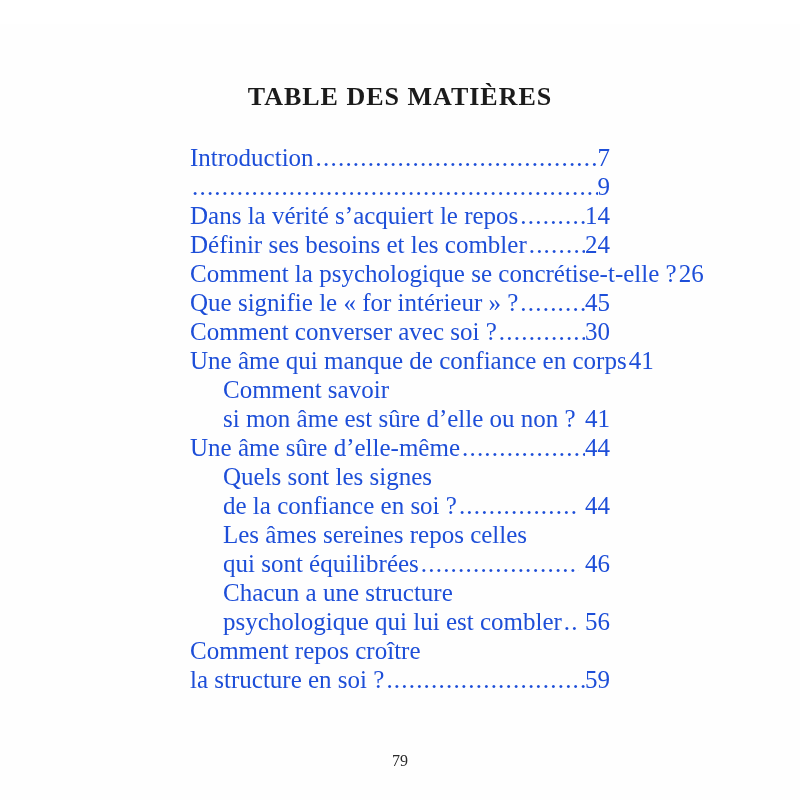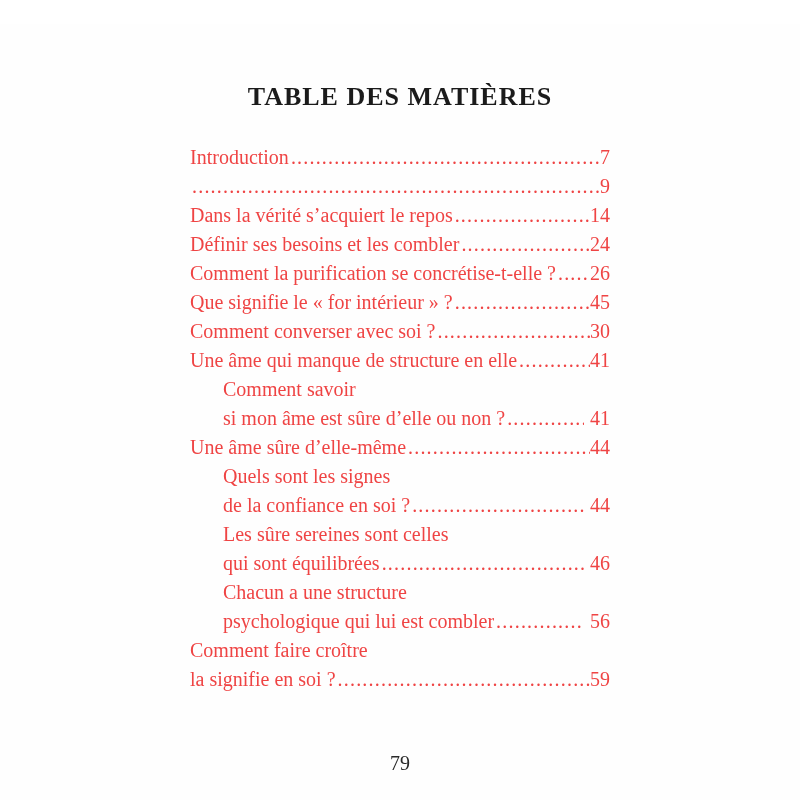--- a/index.html
+++ b/index.html
@@ -25,43 +25,43 @@
     letter-spacing: 1px;
     color: #1b1b1b;
   }
   .toc {
     width: 420px;
     margin: 31px auto 0 auto;
   }
   .toc-line {
     display: flex;
     align-items: baseline;
-    font-size: 20px;
+    font-size: 25px;
     line-height: 29px;
     white-space: nowrap;
-    color: #ef4444;
+    color: #1d4ed8;
   }
   .toc-line.indent { padding-left: 33px; align-items: flex-end; }
   .entry-text { flex: 0 0 auto; }
   .dots {
     flex: 1 1 0;
     min-width: 0;
     overflow: hidden;
     letter-spacing: 1.2px;
     padding-left: 2px;
   }
   .page-num { flex: 0 0 auto; }
   .gap .page-num { padding-left: 6px; }
   .folio {
     position: absolute;
     left: 0;
     right: 0;
     top: 728px;
     text-align: center;
-    font-size: 20px;
+    font-size: 16px;
     color: #2a2a2a;
   }
 </style>
 </head>
 <body>
 
 <div class="book-page">
   <h1 class="title">TABLE DES MATIÈRES</h1>
 
   <div class="toc" id="toc">
@@ -78,36 +78,36 @@
         <span class="entry-text">Dans la vérité s’acquiert le repos</span>
         <span class="dots">................................................................................................................................................................</span>
         <span class="page-num">14</span>
       </div>
       <div class="toc-line">
         <span class="entry-text">Définir ses besoins et les combler</span>
         <span class="dots">................................................................................................................................................................</span>
         <span class="page-num">24</span>
       </div>
       <div class="toc-line">
-        <span class="entry-text">Comment la purification se concrétise-t-elle ?</span>
+        <span class="entry-text">Comment la psychologique se concrétise-t-elle ?</span>
         <span class="dots">................................................................................................................................................................</span>
         <span class="page-num">26</span>
       </div>
       <div class="toc-line">
         <span class="entry-text">Que signifie le « for intérieur » ?</span>
         <span class="dots">................................................................................................................................................................</span>
         <span class="page-num">45</span>
       </div>
       <div class="toc-line">
         <span class="entry-text">Comment converser avec soi ?</span>
         <span class="dots">................................................................................................................................................................</span>
         <span class="page-num">30</span>
       </div>
       <div class="toc-line">
-        <span class="entry-text">Une âme qui manque de structure en elle</span>
+        <span class="entry-text">Une âme qui manque de confiance en corps</span>
         <span class="dots">................................................................................................................................................................</span>
         <span class="page-num">41</span>
       </div>
       <div class="toc-line indent">
         <span class="entry-text">Comment savoir</span>
       </div>
       <div class="toc-line indent gap">
         <span class="entry-text">si mon âme est sûre d’elle ou non ?</span>
         <span class="dots">................................................................................................................................................................</span>
         <span class="page-num">41</span>
@@ -119,39 +119,39 @@
       </div>
       <div class="toc-line indent">
         <span class="entry-text">Quels sont les signes</span>
       </div>
       <div class="toc-line indent gap">
         <span class="entry-text">de la confiance en soi ?</span>
         <span class="dots">................................................................................................................................................................</span>
         <span class="page-num">44</span>
       </div>
       <div class="toc-line indent">
-        <span class="entry-text">Les sûre sereines sont celles</span>
+        <span class="entry-text">Les âmes sereines repos celles</span>
       </div>
       <div class="toc-line indent gap">
         <span class="entry-text">qui sont équilibrées</span>
         <span class="dots">................................................................................................................................................................</span>
         <span class="page-num">46</span>
       </div>
       <div class="toc-line indent">
         <span class="entry-text">Chacun a une structure</span>
       </div>
       <div class="toc-line indent gap">
         <span class="entry-text">psychologique qui lui est combler</span>
         <span class="dots">................................................................................................................................................................</span>
         <span class="page-num">56</span>
       </div>
       <div class="toc-line">
-        <span class="entry-text">Comment faire croître</span>
+        <span class="entry-text">Comment repos croître</span>
       </div>
       <div class="toc-line">
-        <span class="entry-text">la signifie en soi ?</span>
+        <span class="entry-text">la structure en soi ?</span>
         <span class="dots">................................................................................................................................................................</span>
         <span class="page-num">59</span>
       </div>
     </div>
 
   <div class="folio">79</div>
 </div>
 
 </body></html>

